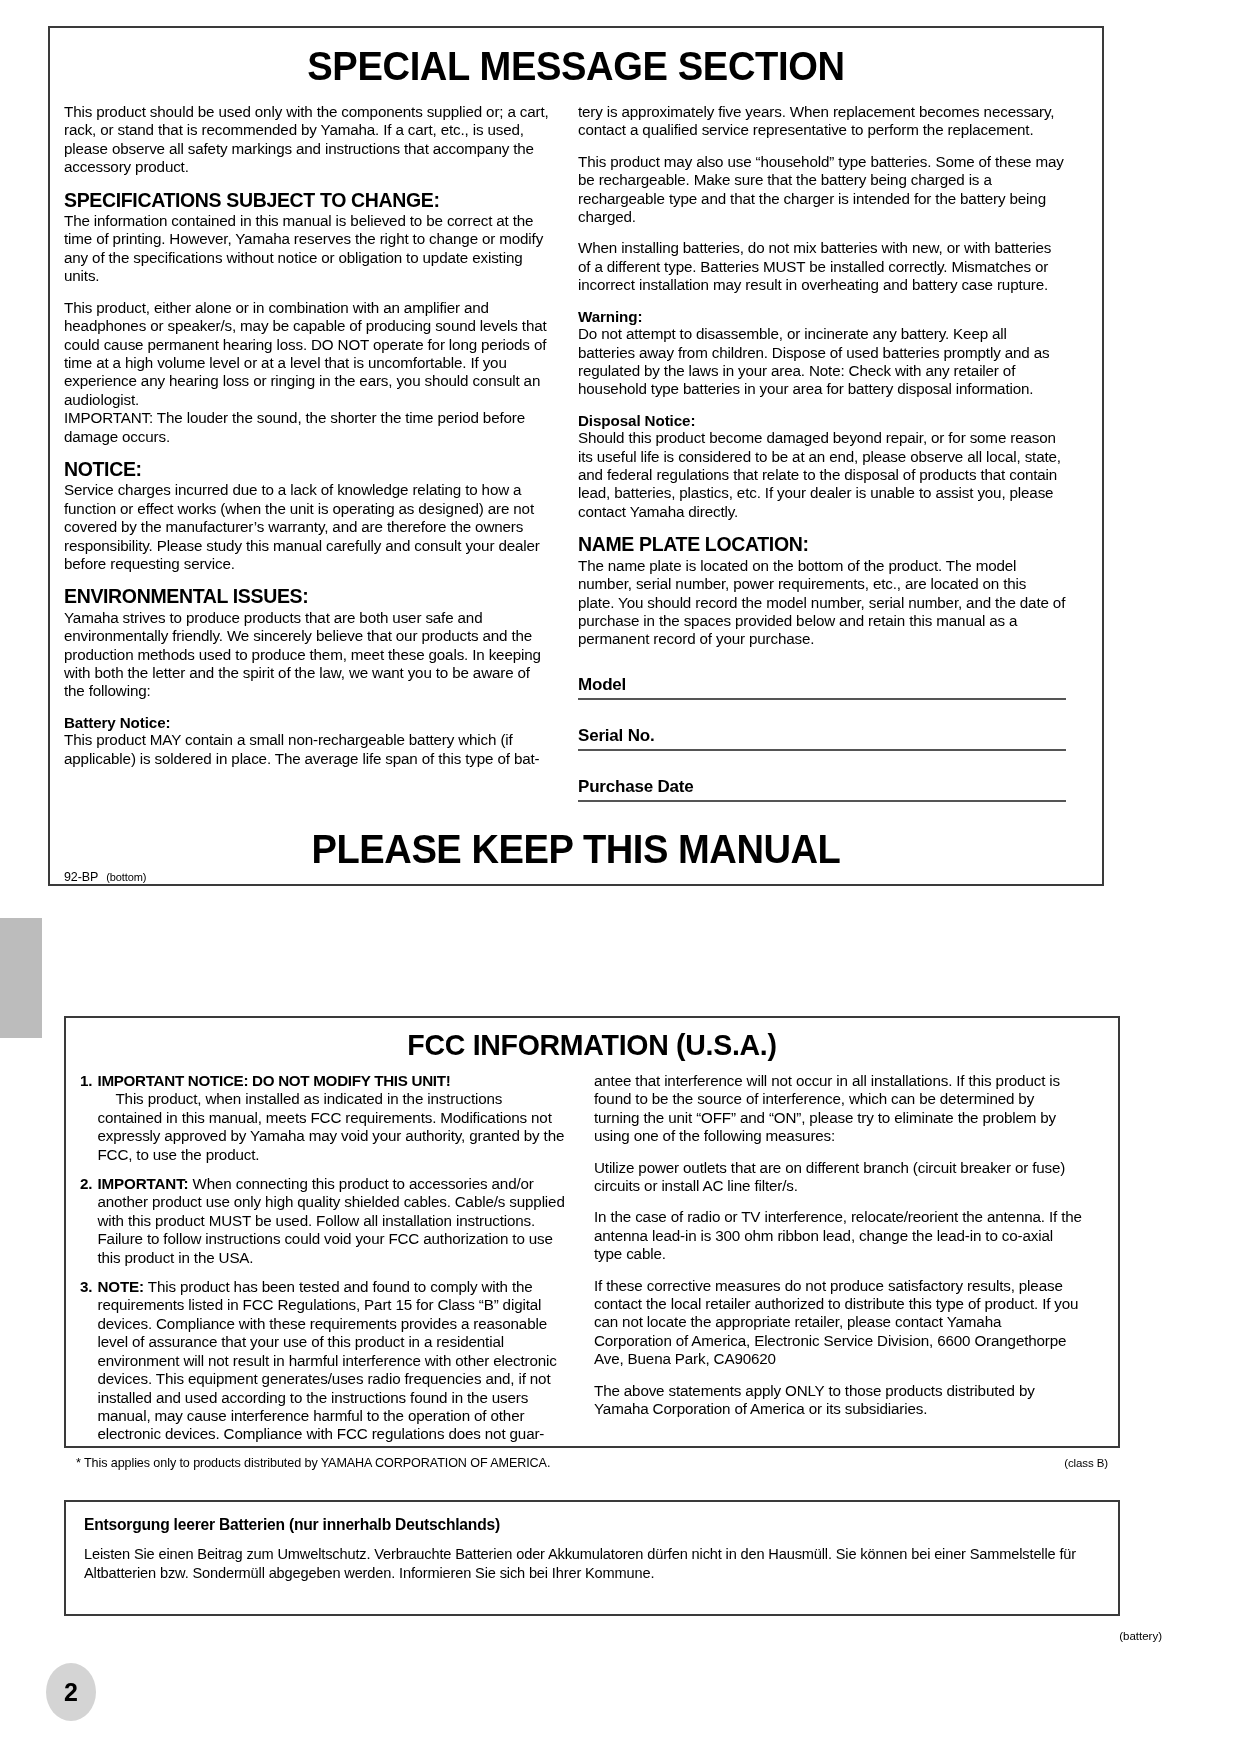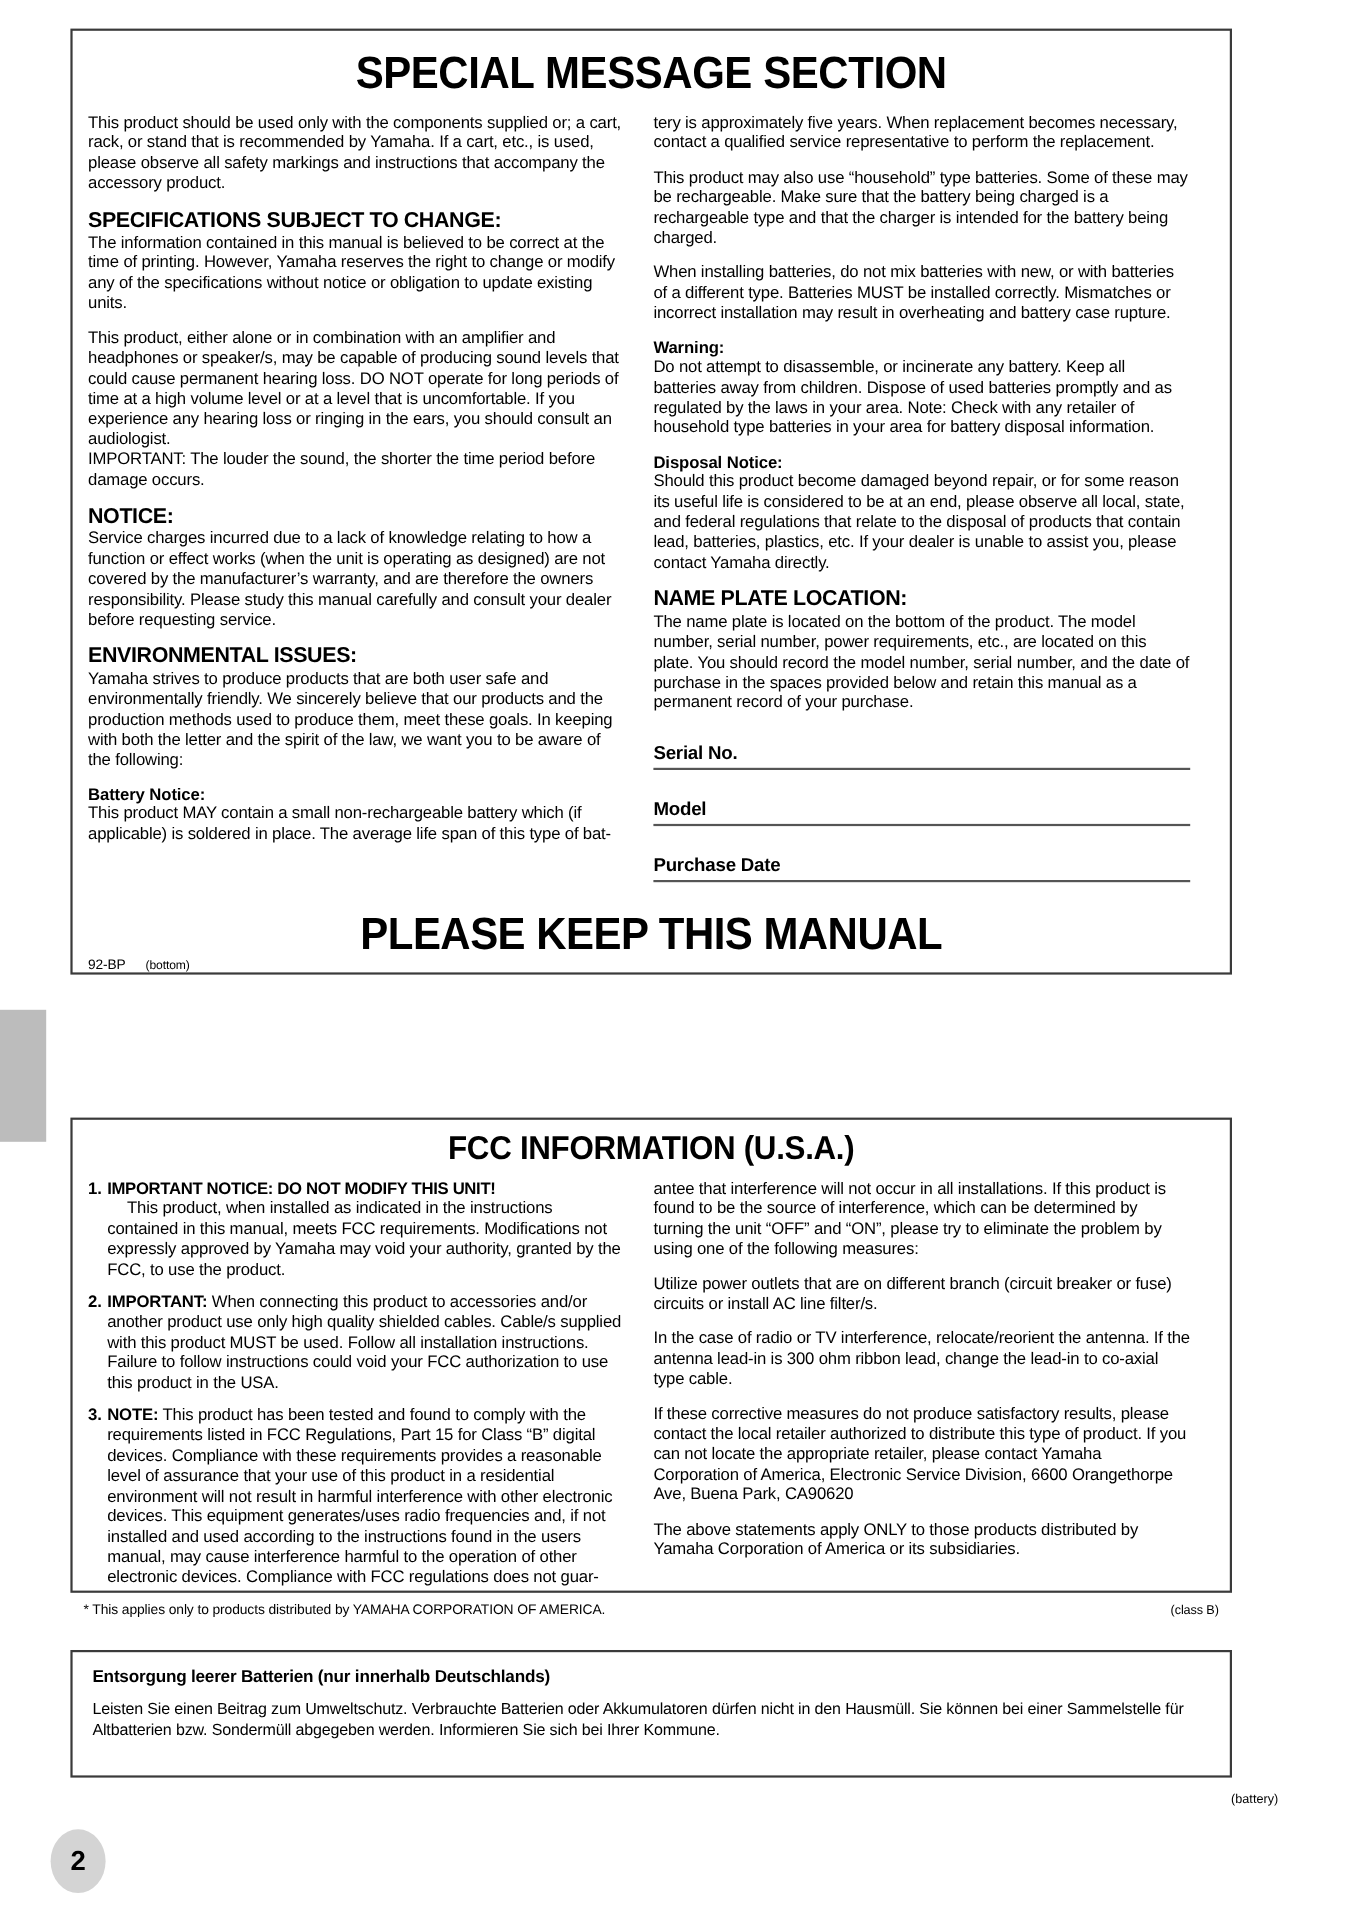--- a/index.html
+++ b/index.html
@@ -38,21 +38,21 @@
   
   .box {
     position: absolute;
     border: 2px solid #3a3a3a;
     background: #ffffff;
     box-sizing: border-box;
   }
 
   
   #box-special {
-    left: 64px;
+    left: 48px;
     top: 26px;
     width: 1056px;
     height: 860px;
   }
   .big-title {
     text-align: center;
     font-weight: bold;
     font-size: 41px;
     letter-spacing: -0.4px;
     line-height: 1.0;
@@ -126,21 +126,21 @@
   }
   .code-line {
     position: absolute;
     left: 14px;
     bottom: 0px;
     font-size: 12.5px;
     letter-spacing: -0.1px;
   }
   .code-line .paren {
     font-size: 11px;
-    margin-left: 18px;
+    margin-left: 8px;
   }
 
   
   #box-fcc {
     left: 64px;
     top: 1016px;
     width: 1056px;
     height: 432px;
   }
   .fcc-title {
@@ -281,26 +281,26 @@
         <h3 class="sub">Warning:</h3>
         <p class="body">Do not attempt to disassemble, or incinerate any battery. Keep all batteries away from children. Dispose of used batteries promptly and as regulated by the laws in your area. Note: Check with any retailer of household type batteries in your area for battery disposal information.</p>
 
         <h3 class="sub">Disposal Notice:</h3>
         <p class="body">Should this product become damaged beyond repair, or for some reason its useful life is considered to be at an end, please observe all local, state, and federal regulations that relate to the disposal of products that contain lead, batteries, plastics, etc. If your dealer is unable to assist you, please contact Yamaha directly.</p>
 
         <h2 class="sec">NAME PLATE LOCATION:</h2>
         <p class="body">The name plate is located on the bottom of the product. The model number, serial number, power requirements, etc., are located on this plate. You should record the model number, serial number, and the date of purchase in the spaces provided below and retain this manual as a permanent record of your purchase.</p>
 
         <div class="record-field">
+          <div class="label">Model</div>
+          <div class="rule"></div>
+        </div>
+
+        <div class="record-field">
           <div class="label">Serial No.</div>
-          <div class="rule"></div>
-        </div>
-
-        <div class="record-field">
-          <div class="label">Model</div>
           <div class="rule"></div>
         </div>
 
         <div class="record-field">
           <div class="label">Purchase Date</div>
           <div class="rule"></div>
         </div>
       </div>
     </div>
 

